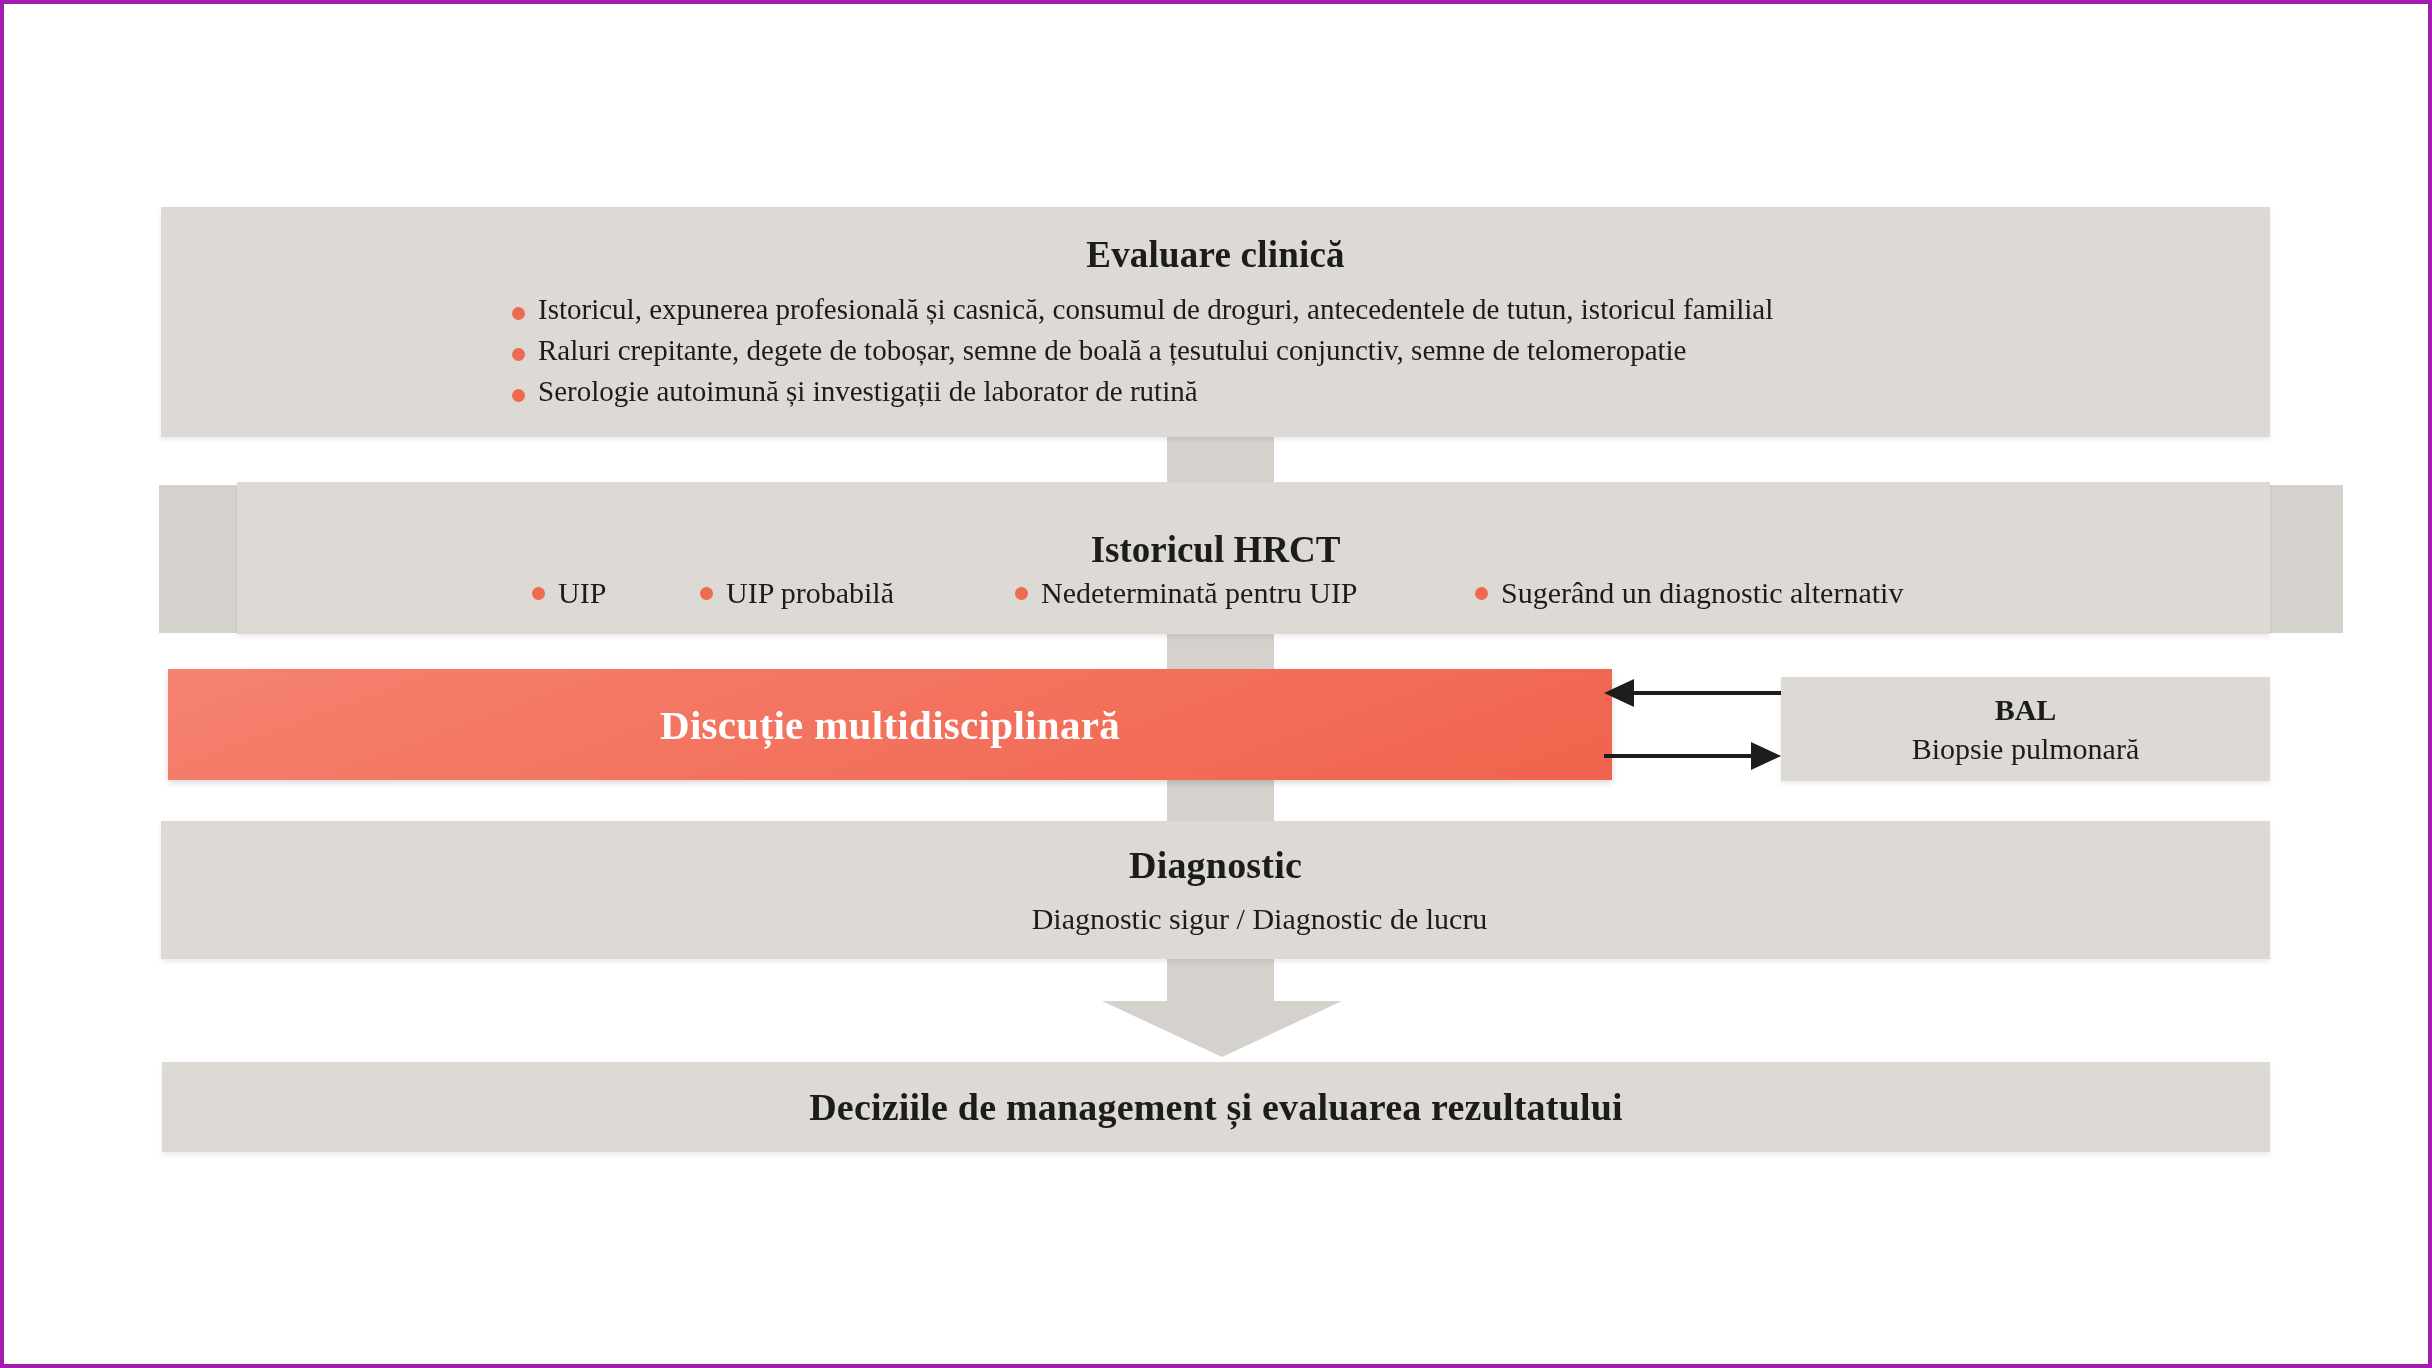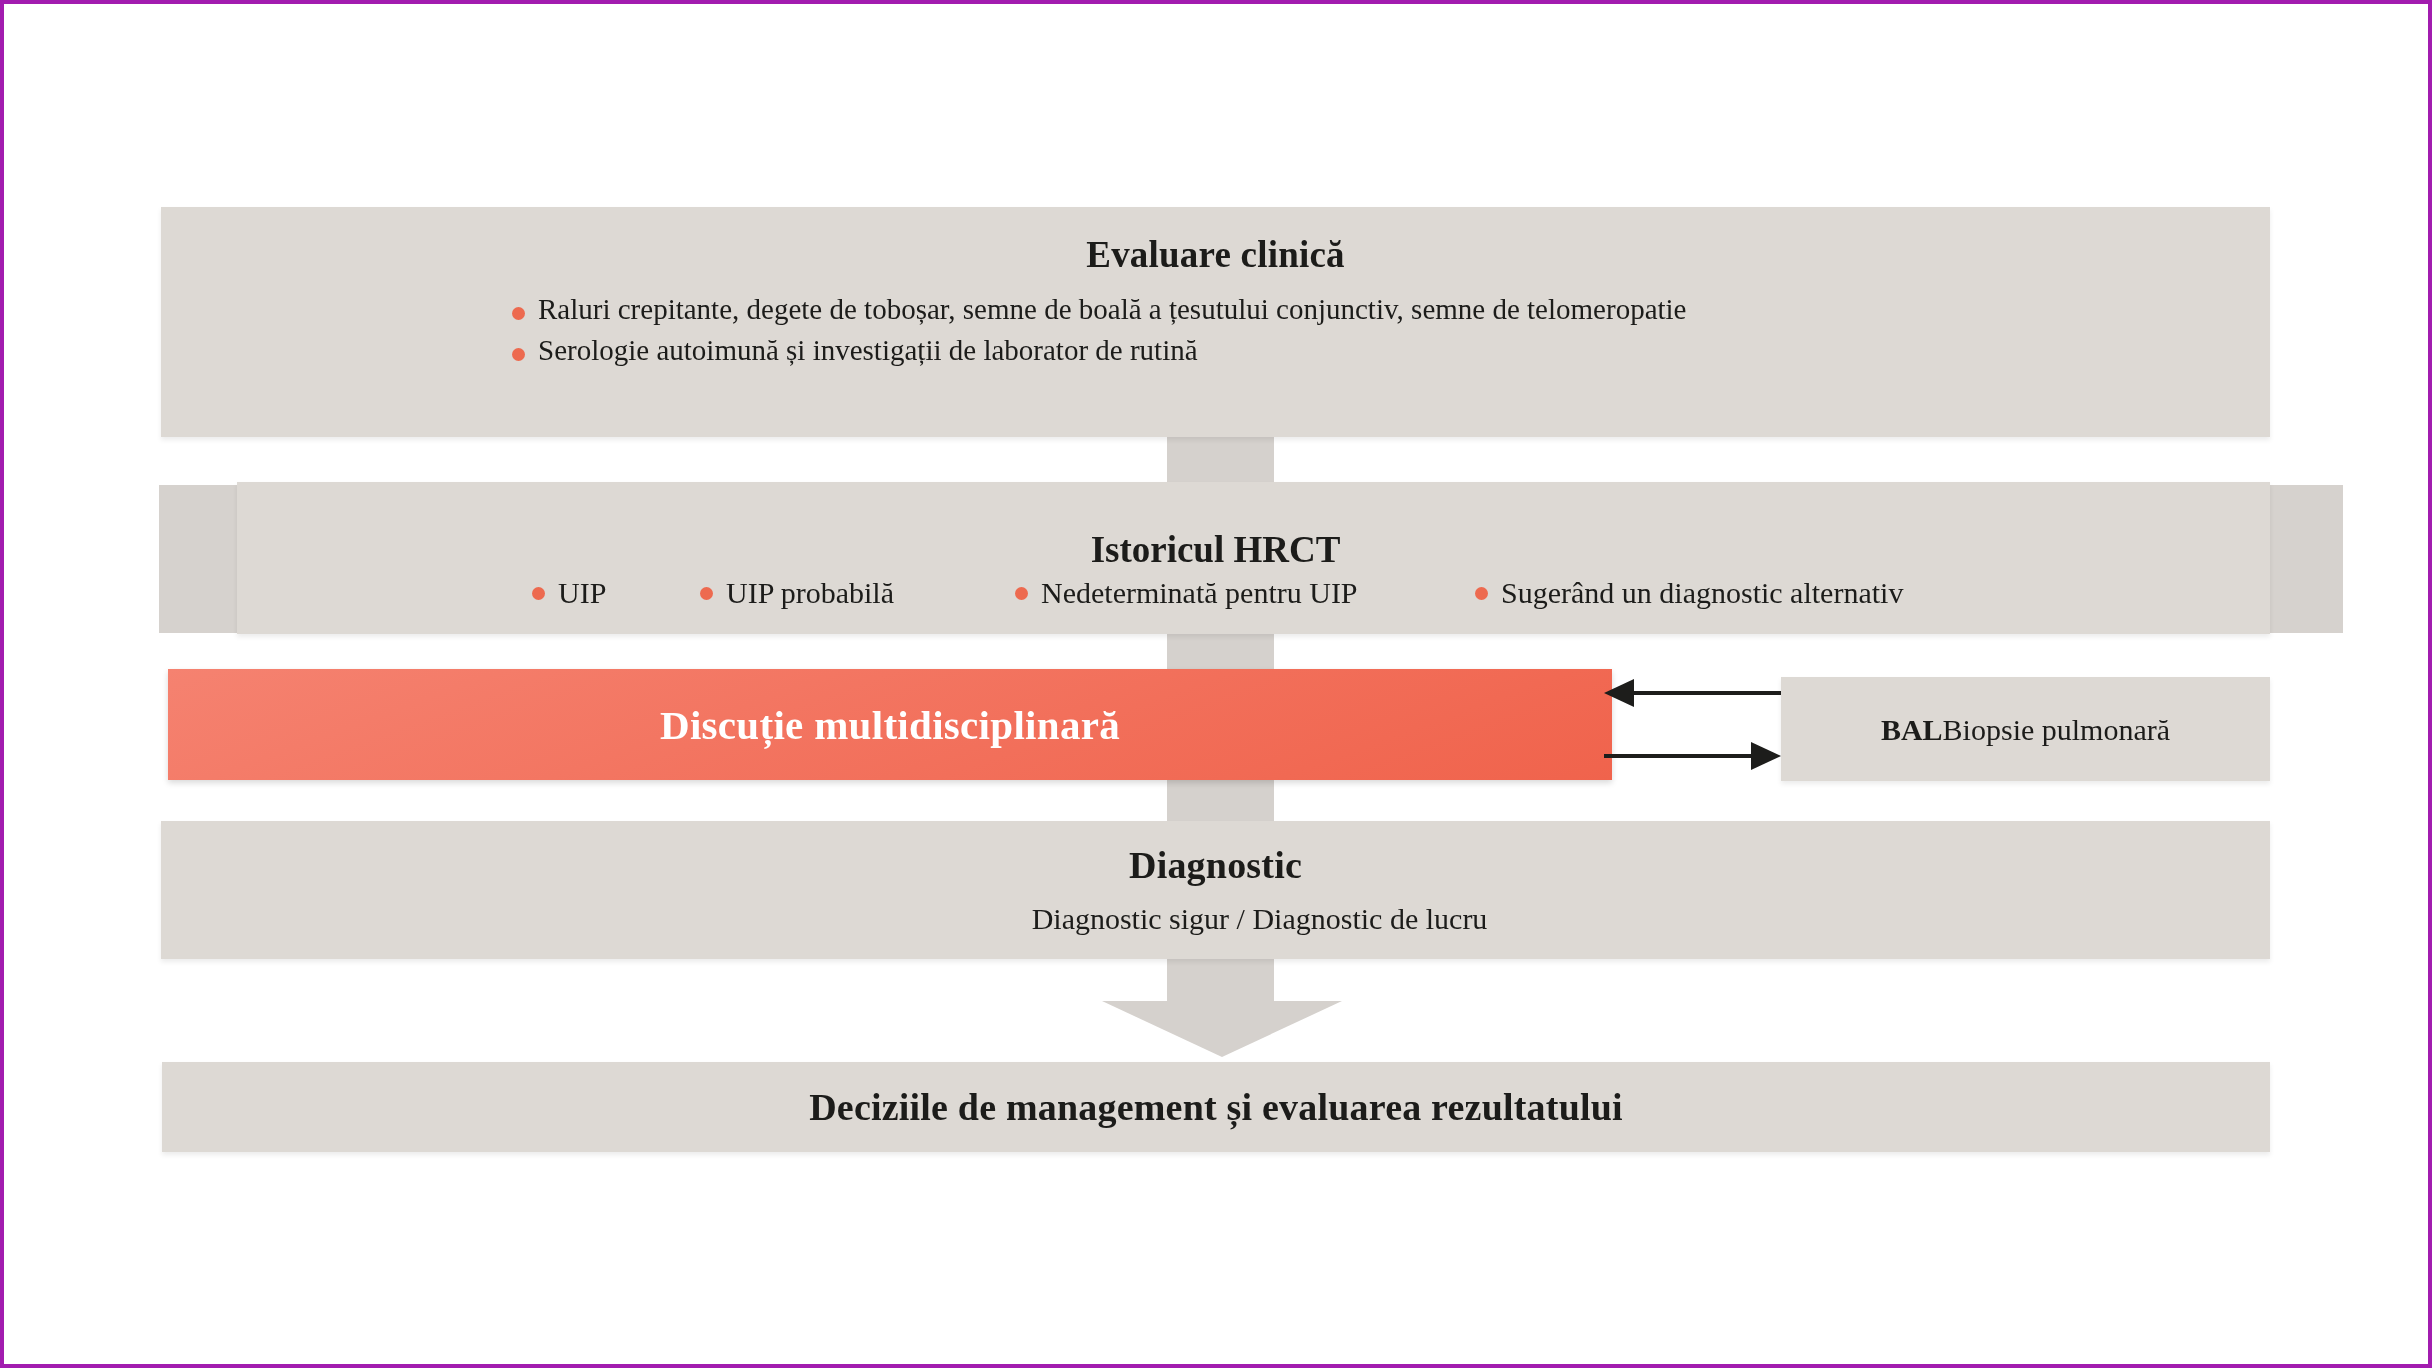--- a/index.html
+++ b/index.html
@@ -51,21 +51,21 @@
   #arr-top-head{position:absolute;left:1600px;top:675px;width:0;height:0;z-index:3;
       border-top:14px solid transparent;border-bottom:14px solid transparent;
       border-right:30px solid #1d1d1b;}
   #arr-bot-line{left:1600px;top:750px;width:151px;}
   #arr-bot-head{position:absolute;left:1747px;top:738px;width:0;height:0;z-index:3;
       border-top:14px solid transparent;border-bottom:14px solid transparent;
       border-left:30px solid #1d1d1b;}
 
   
   #bal{left:1777px;top:673px;width:489px;height:104px;
-       display:flex;flex-direction:row;align-items:center;justify-content:center;}
+       display:flex;flex-direction:column;align-items:center;justify-content:center;}
   #bal .l1{font-weight:bold;font-size:30px;line-height:39px;}
   #bal .l2{font-size:30px;line-height:39px;}
 
   
   #diagnostic{left:157px;top:817px;width:2109px;height:138px;}
   #diagnostic .box-title{top:22px;font-size:38px;}
   #diagnostic .sub{position:absolute;top:81px;left:0;width:100%;text-align:center;
                    font-size:30px;margin-left:44px;}
 
   
@@ -77,20 +77,24 @@
 <body>
 
 <div id="canvas">
 
   <div class="vstrip"></div>
   <div class="vhead"></div>
 
   <section class="gbox" id="clinical">
     <div class="box-title">Evaluare clinică</div>
     <ul>
+      <li>
+        <span class="dot"></span>
+        <span>Istoricul, expunerea profesională și casnică, consumul de droguri, antecedentele de tutun, istoricul familial</span>
+      </li>
       <li>
         <span class="dot"></span>
         <span>Raluri crepitante, degete de toboșar, semne de boală a țesutului conjunctiv, semne de telomeropatie</span>
       </li>
       <li>
         <span class="dot"></span>
         <span>Serologie autoimună și investigații de laborator de rutină</span>
       </li>
     </ul>
   </section>

